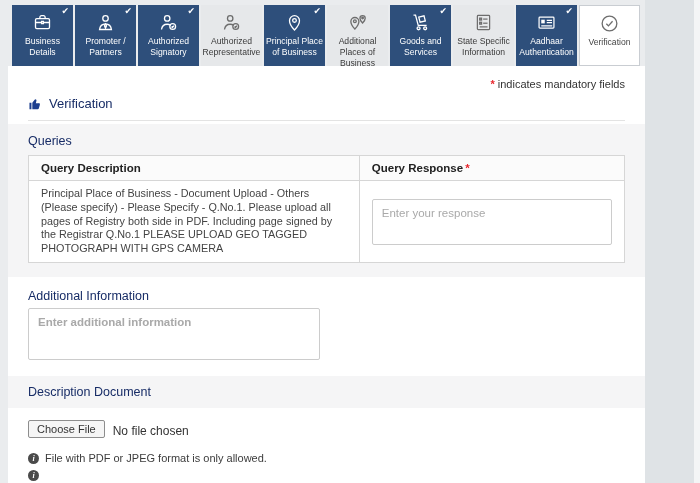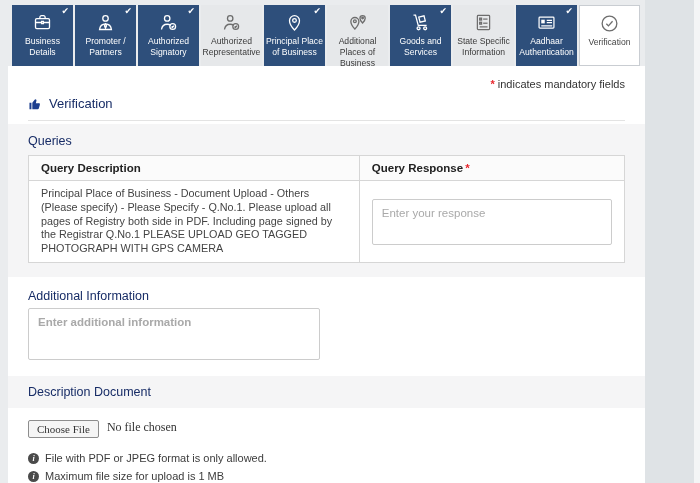--- a/index.html
+++ b/index.html
@@ -67,21 +67,21 @@
     font-size:11.5px; color:#555; padding:7px 9px; background:#fff; outline:none;
   }
   textarea::placeholder { color:#a9a9a9; }
   .response-textarea { width:100%; height:46px; display:block; }
 
   .additional-section { margin:12px 20px 0; }
   .additional-textarea { width:292px; height:52px; margin-top:5px;font-weight:bold; }
 
   .supporting-title-band { margin-top:12px; padding:9px 20px; }
 
-  .file-row { margin:12px 20px 14px; display:flex; align-items:flex-start; font-size:12px; color:#333;font-family:Liberation Serif, serif; }
+  .file-row { margin:12px 20px 14px; display:flex; align-items:flex-end; font-size:12px; color:#333; }
   .choose-file-btn {
     display:inline-block; border:1px solid #8d8d8d; border-radius:2px;
     background:#f5f5f5; padding:2px 8px; font-size:11px; color:#333; cursor:pointer;
   }
   .file-status { margin-left:8px; font-size:12px; color:#333; }
 
   .notes { margin:9px 20px 0; }
   .note-line { display:flex; align-items:center; gap:6px; font-size:11px; color:#3c3c3c; margin-top:6px; }
   .info-i {
     flex:0 0 auto; width:11px; height:11px; border-radius:50%;
@@ -257,17 +257,16 @@
     <span class="file-status">No file chosen</span>
   </div>
 
   <div class="notes">
     <div class="note-line">
       <span class="info-i">i</span>
       <span>File with PDF or JPEG format is only allowed.</span>
     </div>
     <div class="note-line">
       <span class="info-i">i</span>
-      <span>Maximum file size for upload is 1 MB</span>
     </div>
   </div>
 
 </div>
 
 </body></html>

